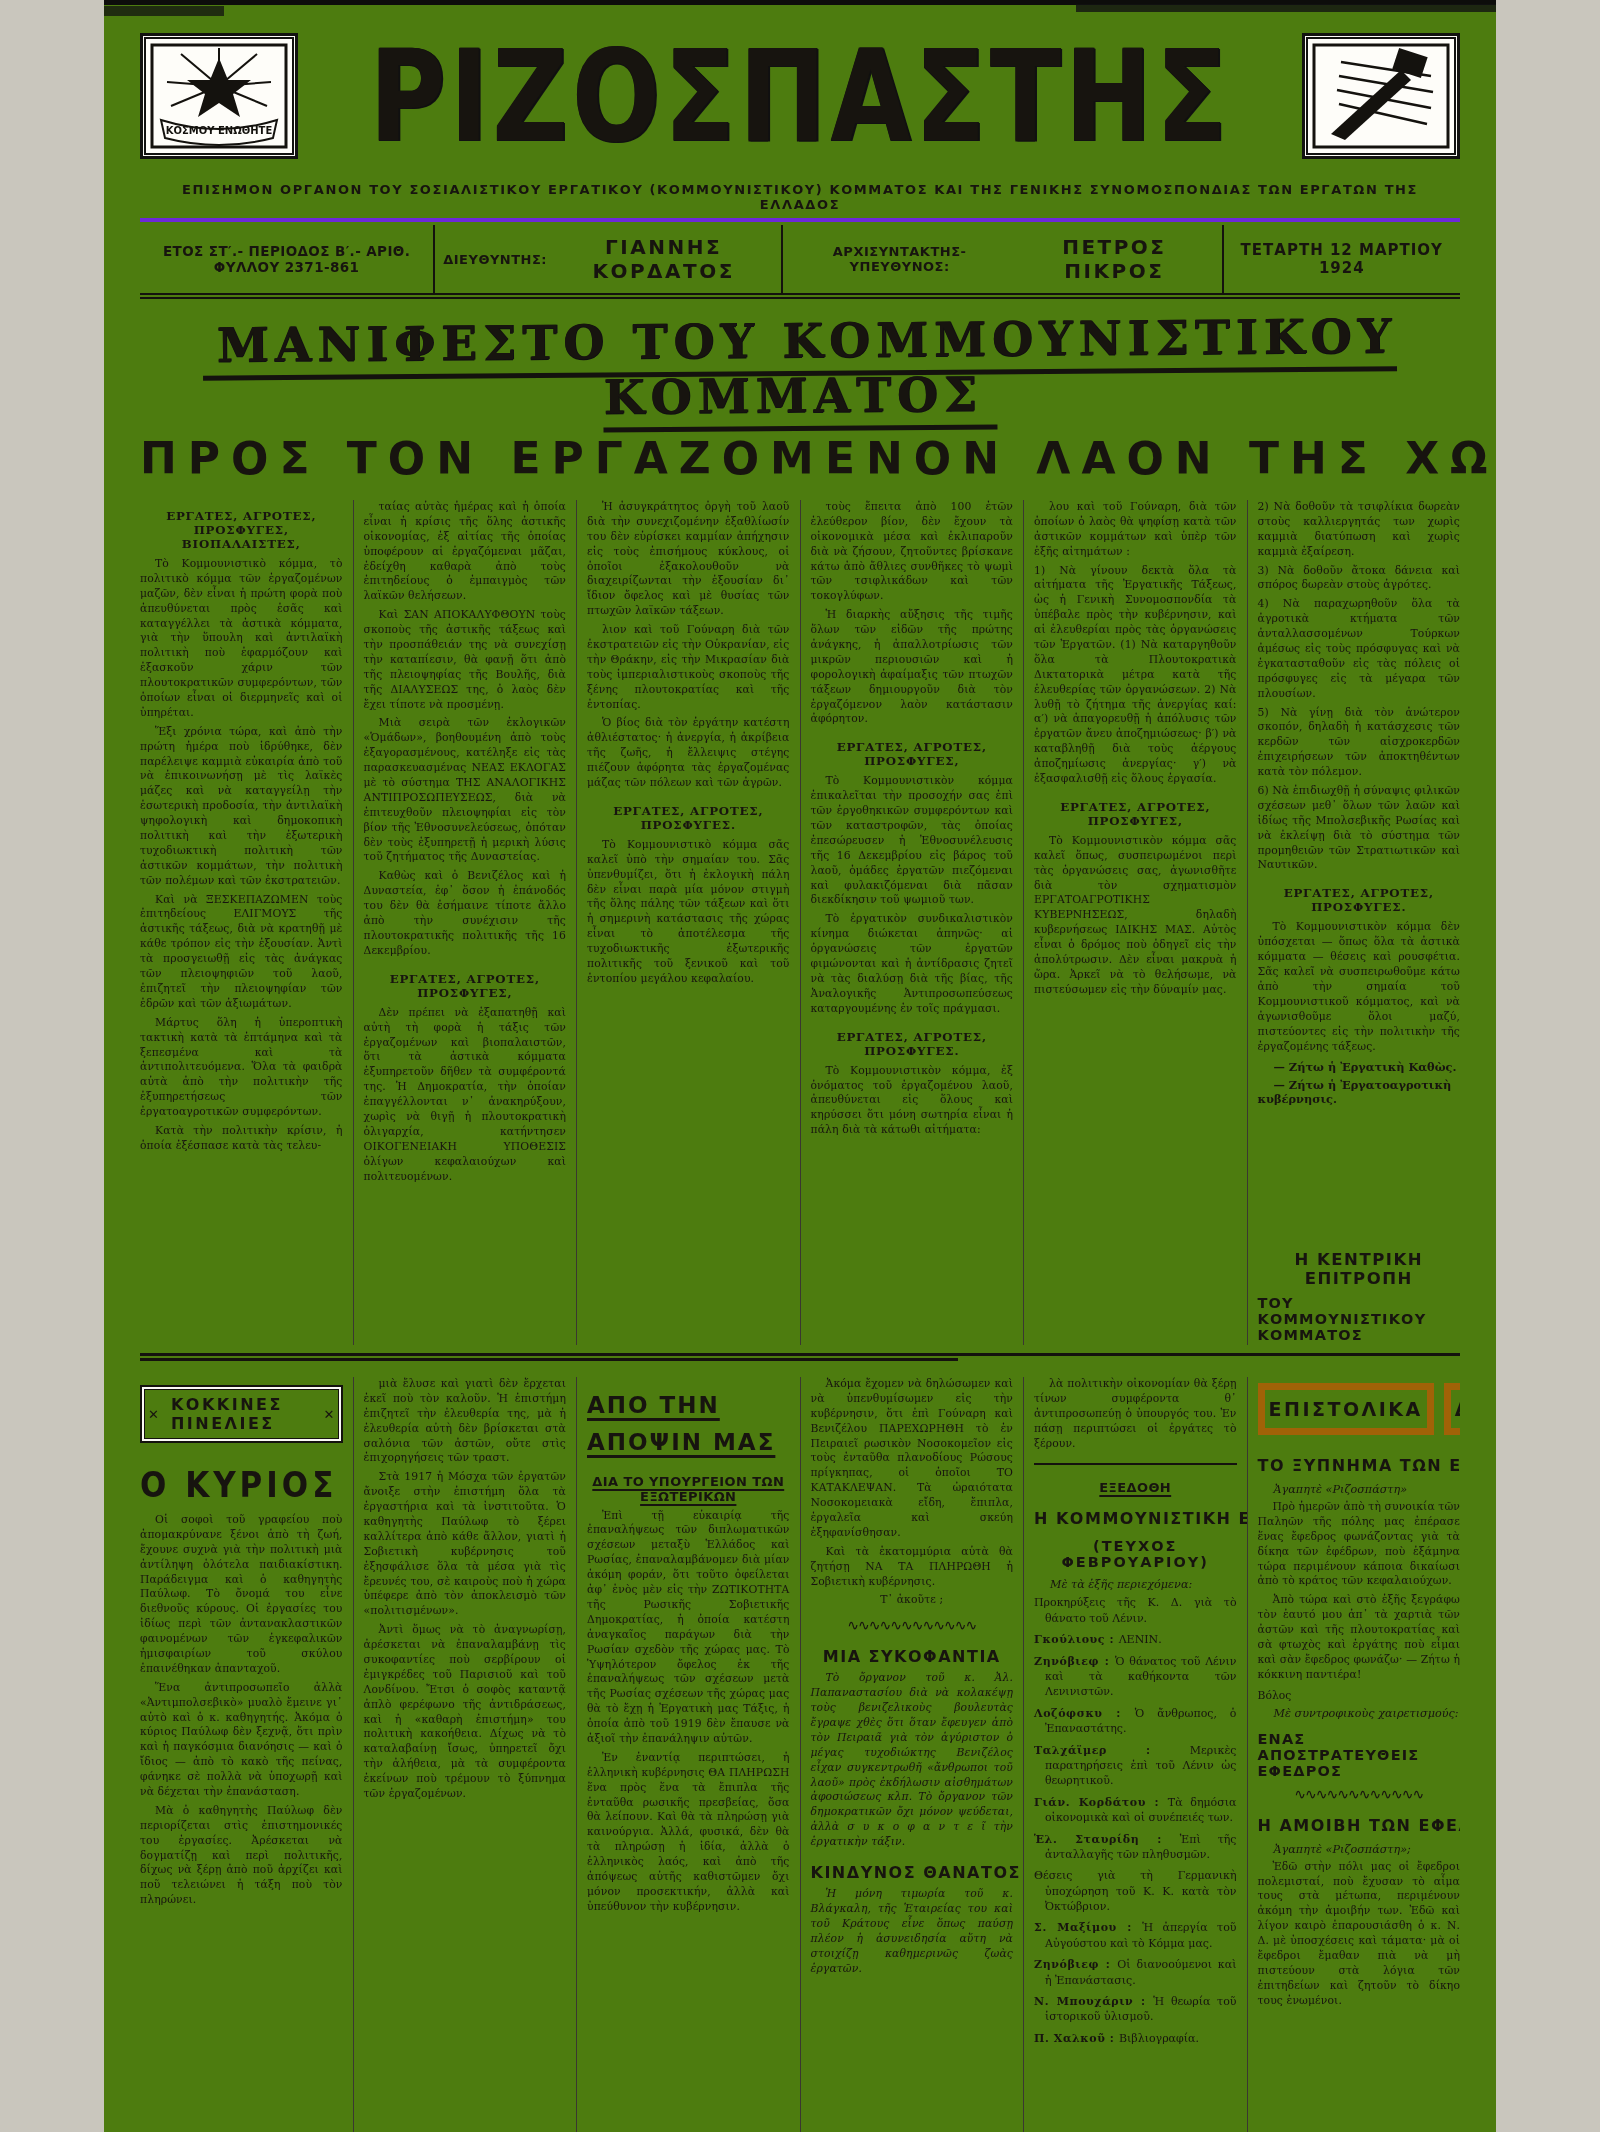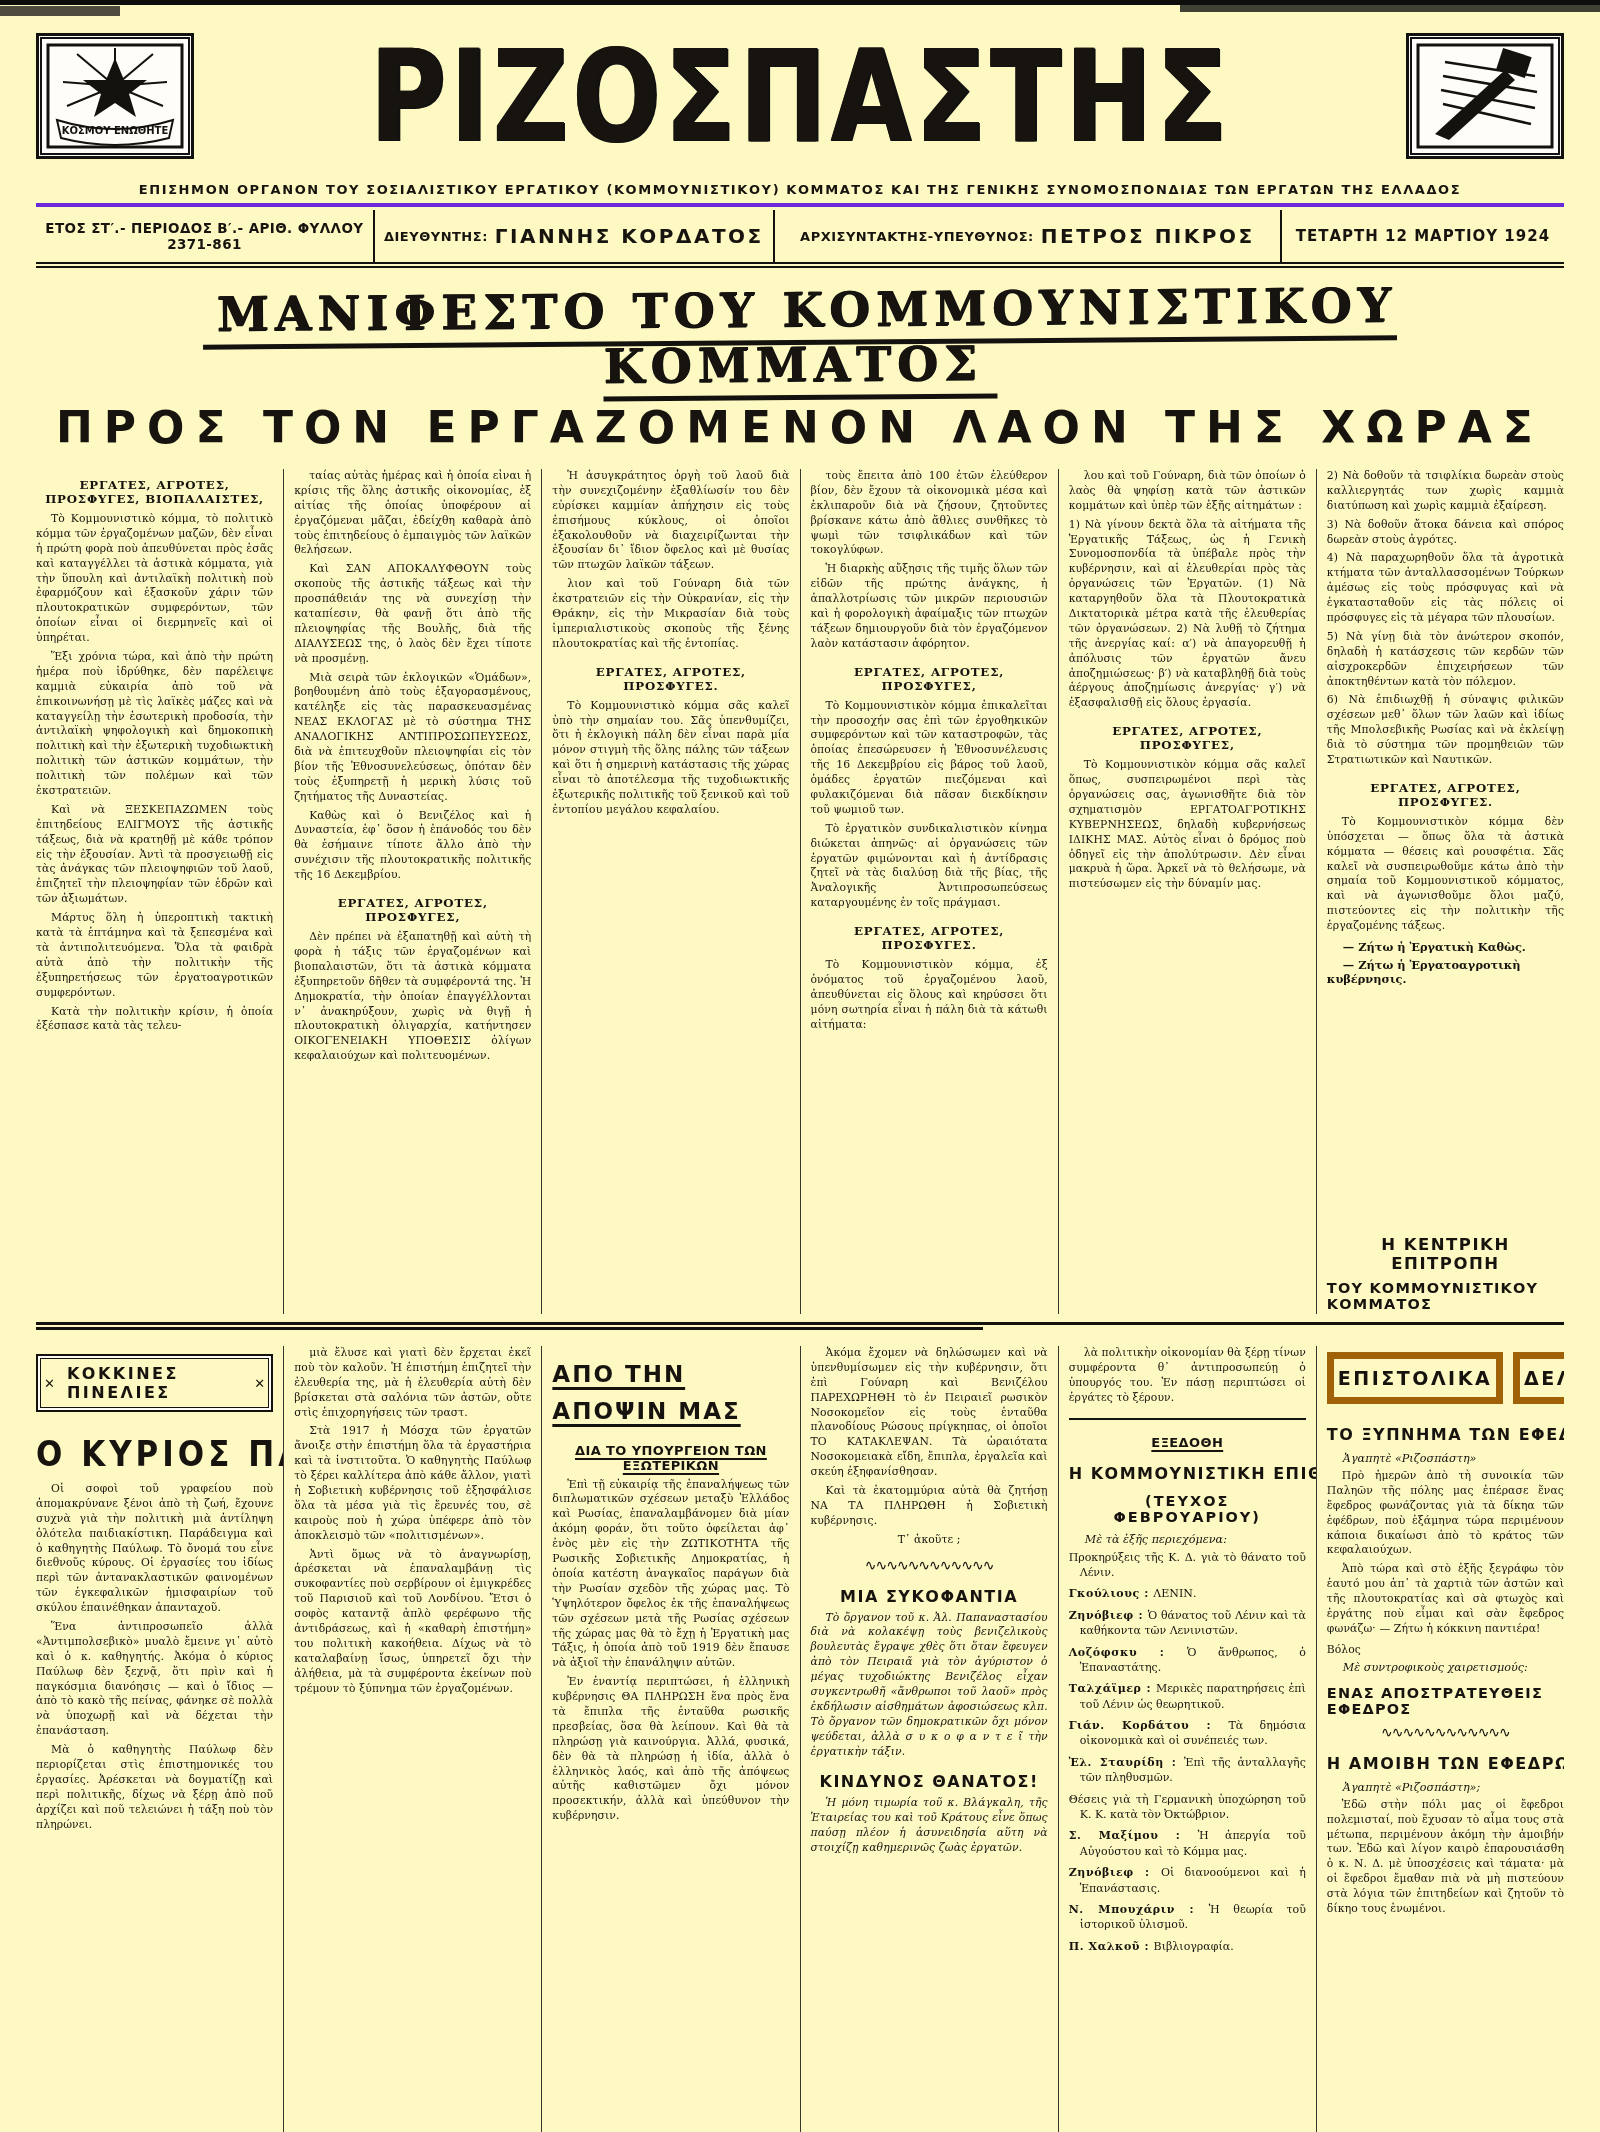--- a/index.html
+++ b/index.html
@@ -1,16 +1,16 @@
 <!DOCTYPE html>
 <html lang="el"><head>
 <meta charset="utf-8">
 <style>
   html,body{margin:0;padding:0;background:#c9c6bd;}
-  .sheet{width:1600px;height:2132px;margin:0 auto;background:#fef9c3;color:#17140f;
+  .sheet{width:1392px;height:2132px;margin:0 auto;background:#4d7c0f;color:#17140f;
          position:relative;overflow:hidden;box-sizing:border-box;padding:4px 36px 16px;
          font-family:"DejaVu Serif",serif;}
   .top-ink{position:absolute;top:0;left:0;right:0;height:5px;background:#0d0d0b;}
   .ink-smudge-l{position:absolute;top:6px;left:0;width:120px;height:10px;background:#111;opacity:.75;}
   .ink-smudge-r{position:absolute;top:4px;right:0;width:420px;height:8px;background:#111;opacity:.8;}
 
   
   .masthead{display:flex;align-items:center;justify-content:space-between;height:152px;margin-top:16px;}
   .emblem{width:152px;height:120px;border:3px solid #121210;background:#fefdf9;display:flex;
           align-items:center;justify-content:center;box-shadow:0 0 0 1px #fbfaf5 inset,0 0 0 3px #121210 inset;}
@@ -169,20 +169,21 @@
         <p class="para">ταίας αὐτὰς ἡμέρας καὶ ἡ ὁποία εἶναι ἡ κρίσις τῆς ὅλης ἀστικῆς οἰκονομίας, ἐξ αἰτίας τῆς ὁποίας ὑποφέρουν αἱ ἐργαζόμεναι μᾶζαι, ἐδείχθη καθαρὰ ἀπὸ τοὺς ἐπιτηδείους ὁ ἐμπαιγμὸς τῶν λαϊκῶν θελήσεων.</p>
         <p class="para">Καὶ ΣΑΝ ΑΠΟΚΑΛΥΦΘΟΥΝ τοὺς σκοποὺς τῆς ἀστικῆς τάξεως καὶ τὴν προσπάθειάν της νὰ συνεχίσῃ τὴν καταπίεσιν, θὰ φανῇ ὅτι ἀπὸ τῆς πλειοψηφίας τῆς Βουλῆς, διὰ τῆς ΔΙΑΛΥΣΕΩΣ της, ὁ λαὸς δὲν ἔχει τίποτε νὰ προσμένῃ.</p>
         <p class="para">Μιὰ σειρὰ τῶν ἐκλογικῶν «Ὁμάδων», βοηθουμένη ἀπὸ τοὺς ἐξαγορασμένους, κατέληξε εἰς τὰς παρασκευασμένας ΝΕΑΣ ΕΚΛΟΓΑΣ μὲ τὸ σύστημα ΤΗΣ ΑΝΑΛΟΓΙΚΗΣ ΑΝΤΙΠΡΟΣΩΠΕΥΣΕΩΣ, διὰ νὰ ἐπιτευχθοῦν πλειοψηφίαι εἰς τὸν βίον τῆς Ἐθνοσυνελεύσεως, ὁπόταν δὲν τοὺς ἐξυπηρετῇ ἡ μερικὴ λύσις τοῦ ζητήματος τῆς Δυναστείας.</p>
         <p class="para">Καθὼς καὶ ὁ Βενιζέλος καὶ ἡ Δυναστεία, ἐφ᾽ ὅσον ἡ ἐπάνοδός του δὲν θὰ ἐσήμαινε τίποτε ἄλλο ἀπὸ τὴν συνέχισιν τῆς πλουτοκρατικῆς πολιτικῆς τῆς 16 Δεκεμβρίου.</p>
         <div class="subhead">ΕΡΓΑΤΕΣ, ΑΓΡΟΤΕΣ, ΠΡΟΣΦΥΓΕΣ,</div>
         <p class="para">Δὲν πρέπει νὰ ἐξαπατηθῇ καὶ αὐτὴ τὴ φορὰ ἡ τάξις τῶν ἐργαζομένων καὶ βιοπαλαιστῶν, ὅτι τὰ ἀστικὰ κόμματα ἐξυπηρετοῦν δῆθεν τὰ συμφέροντά της. Ἡ Δημοκρατία, τὴν ὁποίαν ἐπαγγέλλονται ν᾽ ἀνακηρύξουν, χωρὶς νὰ θιγῇ ἡ πλουτοκρατικὴ ὀλιγαρχία, κατήντησεν ΟΙΚΟΓΕΝΕΙΑΚΗ ΥΠΟΘΕΣΙΣ ὀλίγων κεφαλαιούχων καὶ πολιτευομένων.</p>
       </div>
       <div class="col">
         <p class="para">Ἡ ἀσυγκράτητος ὀργὴ τοῦ λαοῦ διὰ τὴν συνεχιζομένην ἐξαθλίωσίν του δὲν εὑρίσκει καμμίαν ἀπήχησιν εἰς τοὺς ἐπισήμους κύκλους, οἱ ὁποῖοι ἐξακολουθοῦν νὰ διαχειρίζωνται τὴν ἐξουσίαν δι᾽ ἴδιον ὄφελος καὶ μὲ θυσίας τῶν πτωχῶν λαϊκῶν τάξεων.</p>
         <p class="para">λιον καὶ τοῦ Γούναρη διὰ τῶν ἐκστρατειῶν εἰς τὴν Οὐκρανίαν, εἰς τὴν Θράκην, εἰς τὴν Μικρασίαν διὰ τοὺς ἰμπεριαλιστικοὺς σκοποὺς τῆς ξένης πλουτοκρατίας καὶ τῆς ἐντοπίας.</p>
+        <p class="para">Ὁ βίος διὰ τὸν ἐργάτην κατέστη ἀθλιέστατος· ἡ ἀνεργία, ἡ ἀκρίβεια τῆς ζωῆς, ἡ ἔλλειψις στέγης πιέζουν ἀφόρητα τὰς ἐργαζομένας μάζας τῶν πόλεων καὶ τῶν ἀγρῶν.</p>
         <div class="subhead">ΕΡΓΑΤΕΣ, ΑΓΡΟΤΕΣ, ΠΡΟΣΦΥΓΕΣ.</div>
         <p class="para">Τὸ Κομμουνιστικὸ κόμμα σᾶς καλεῖ ὑπὸ τὴν σημαίαν του. Σᾶς ὑπενθυμίζει, ὅτι ἡ ἐκλογικὴ πάλη δὲν εἶναι παρὰ μία μόνον στιγμὴ τῆς ὅλης πάλης τῶν τάξεων καὶ ὅτι ἡ σημερινὴ κατάστασις τῆς χώρας εἶναι τὸ ἀποτέλεσμα τῆς τυχοδιωκτικῆς ἐξωτερικῆς πολιτικῆς τοῦ ξενικοῦ καὶ τοῦ ἐντοπίου μεγάλου κεφαλαίου.</p>
       </div>
       <div class="col">
         <p class="para">τοὺς ἔπειτα ἀπὸ 100 ἐτῶν ἐλεύθερον βίον, δὲν ἔχουν τὰ οἰκονομικὰ μέσα καὶ ἐκλιπαροῦν διὰ νὰ ζήσουν, ζητοῦντες βρίσκανε κάτω ἀπὸ ἄθλιες συνθῆκες τὸ ψωμὶ τῶν τσιφλικάδων καὶ τῶν τοκογλύφων.</p>
         <p class="para">Ἡ διαρκὴς αὔξησις τῆς τιμῆς ὅλων τῶν εἰδῶν τῆς πρώτης ἀνάγκης, ἡ ἀπαλλοτρίωσις τῶν μικρῶν περιουσιῶν καὶ ἡ φορολογικὴ ἀφαίμαξις τῶν πτωχῶν τάξεων δημιουργοῦν διὰ τὸν ἐργαζόμενον λαὸν κατάστασιν ἀφόρητον.</p>
         <div class="subhead">ΕΡΓΑΤΕΣ, ΑΓΡΟΤΕΣ, ΠΡΟΣΦΥΓΕΣ,</div>
         <p class="para">Τὸ Κομμουνιστικὸν κόμμα ἐπικαλεῖται τὴν προσοχήν σας ἐπὶ τῶν ἐργοθηκικῶν συμφερόντων καὶ τῶν καταστροφῶν, τὰς ὁποίας ἐπεσώρευσεν ἡ Ἐθνοσυνέλευσις τῆς 16 Δεκεμβρίου εἰς βάρος τοῦ λαοῦ, ὁμάδες ἐργατῶν πιεζόμεναι καὶ φυλακιζόμεναι διὰ πᾶσαν διεκδίκησιν τοῦ ψωμιοῦ των.</p>
         <p class="para">Τὸ ἐργατικὸν συνδικαλιστικὸν κίνημα διώκεται ἀπηνῶς· αἱ ὀργανώσεις τῶν ἐργατῶν φιμώνονται καὶ ἡ ἀντίδρασις ζητεῖ νὰ τὰς διαλύσῃ διὰ τῆς βίας, τῆς Ἀναλογικῆς Ἀντιπροσωπεύσεως καταργουμένης ἐν τοῖς πράγμασι.</p>
         <div class="subhead">ΕΡΓΑΤΕΣ, ΑΓΡΟΤΕΣ, ΠΡΟΣΦΥΓΕΣ.</div>

